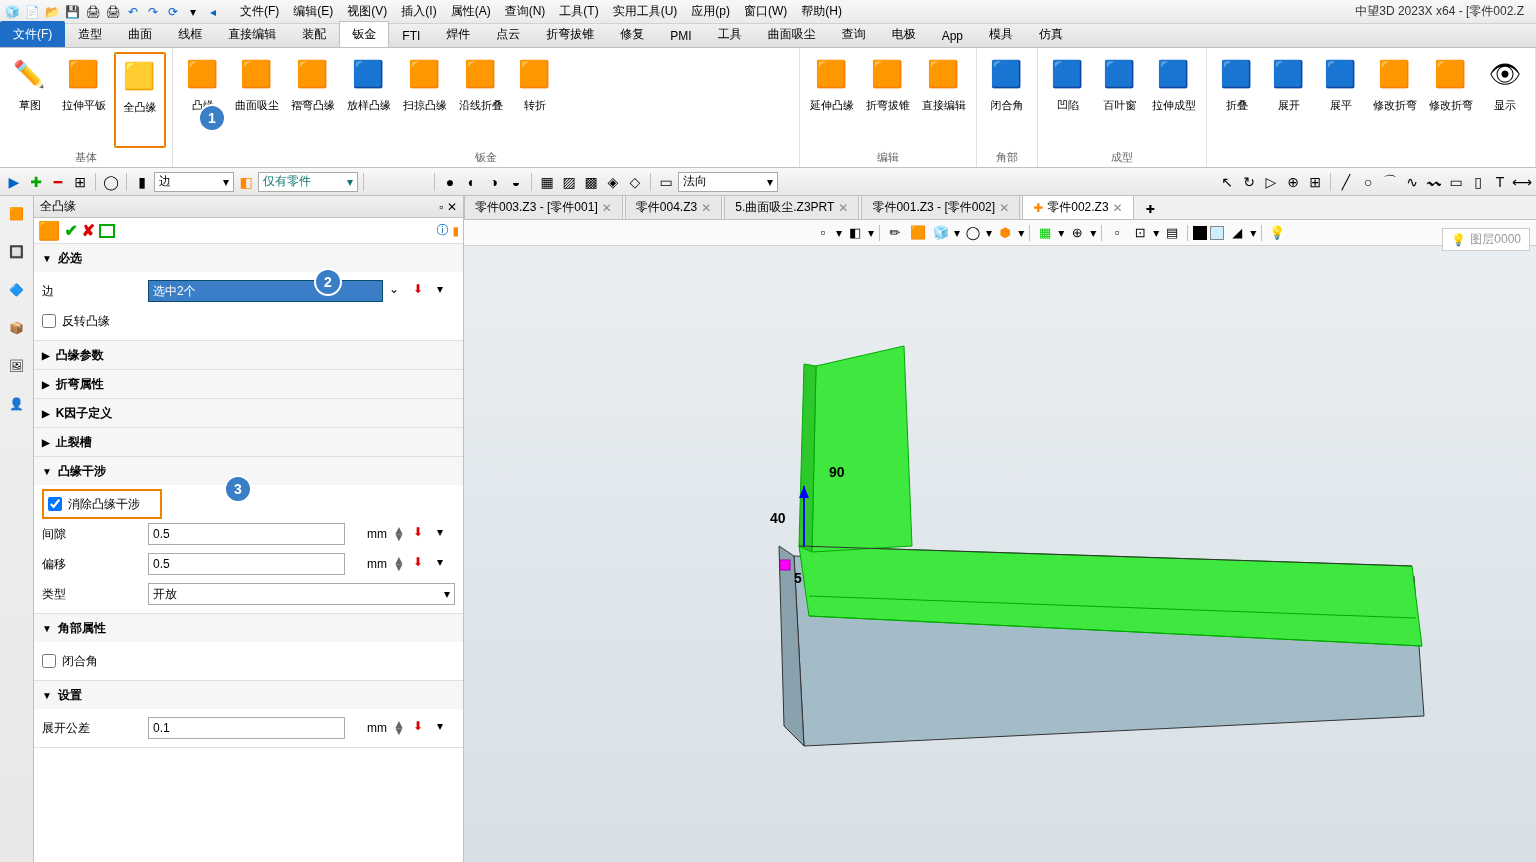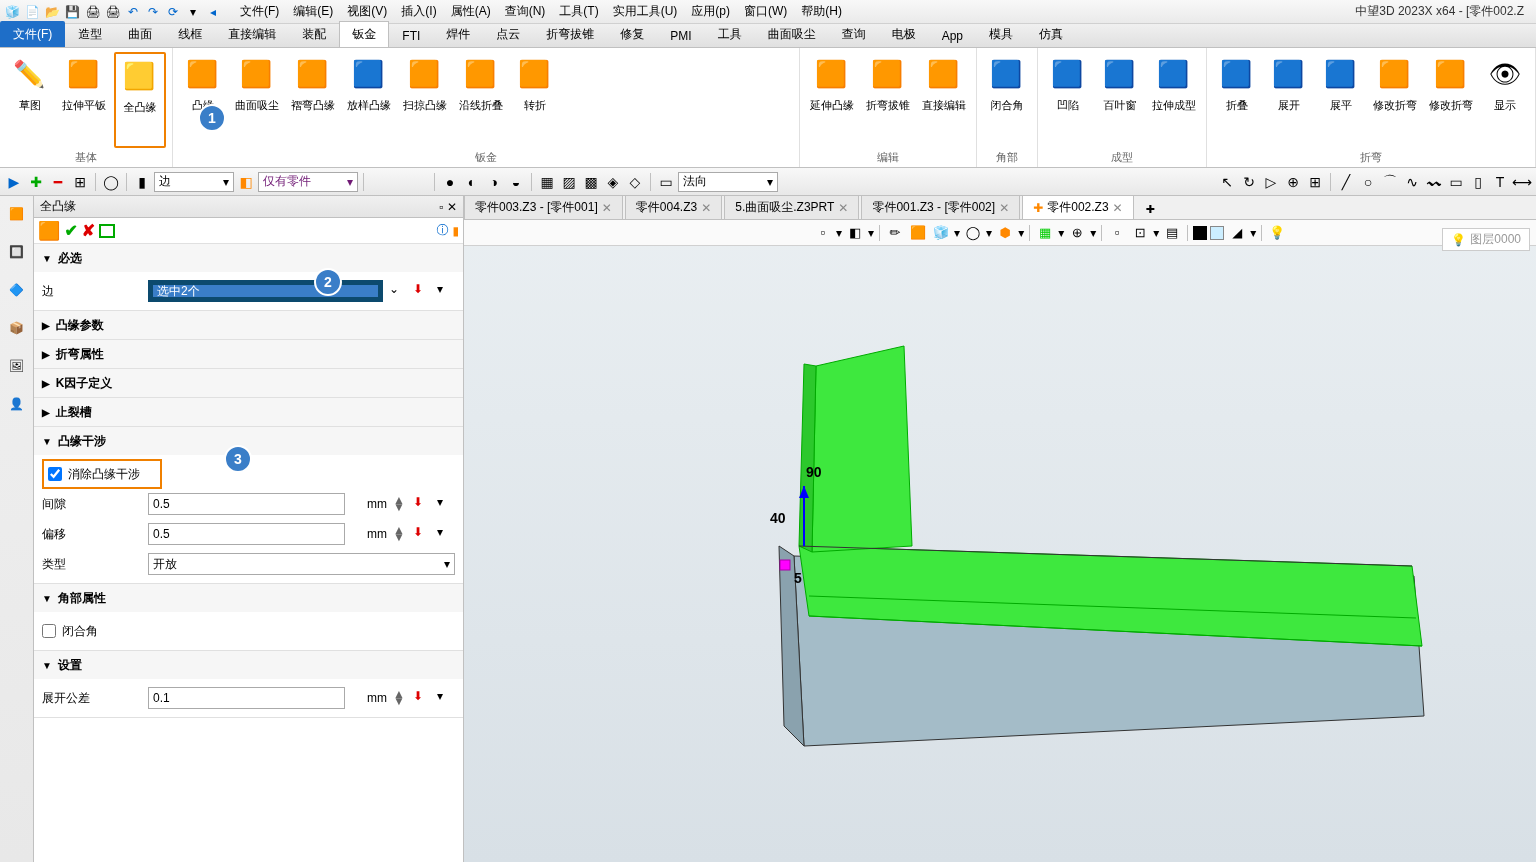--- a/index.html
+++ b/index.html
@@ -37,21 +37,21 @@
 .head-x{color:#d00;font-weight:bold;cursor:pointer;font-size:16px}
 .head-rect{width:16px;height:14px;border:2px solid #0a0;cursor:pointer}
 .sect{border-bottom:1px solid #e0e0e0}
 .sect-head{height:28px;background:#f6f6f6;display:flex;align-items:center;padding:0 8px;cursor:pointer;font-weight:bold}
 .sect-head .tri{margin-right:6px;font-size:10px}
 .sect-body{padding:4px 8px}
 .row{display:flex;align-items:center;height:30px;gap:6px}
 .row-label{width:100px}
 .row-input{flex:1;height:22px;border:1px solid #aaa;padding:0 4px;background:#fff}
 .row-input.selected{border:2px solid #0a0;background:#3a7ec8;color:#fff}
-.row-input.hl{border:5px solid #0c4a6e}
+.row-input.hl{border:1px solid #0c4a6e}
 .unit{width:36px;text-align:right}
 .spin{width:14px;display:flex;flex-direction:column;font-size:7px;line-height:7px;color:#666}
 .extra-icon{width:18px;height:18px;cursor:pointer}
 .chk{width:14px;height:14px}
 .viewport{flex:1;background:linear-gradient(#eaeff2,#d8e0e6);position:relative}
 .doc-tabs{height:24px;background:#f0f0f0;display:flex;align-items:flex-end;border-bottom:1px solid #c0c0c0;overflow:hidden}
 .doc-tab{padding:3px 10px;border:1px solid #c0c0c0;border-bottom:none;background:#e8e8e8;margin-right:2px;display:flex;align-items:center;gap:4px;cursor:pointer;font-size:11px;white-space:nowrap}
 .doc-tab.active{background:#fff}
 .doc-tab .close{color:#888;cursor:pointer}
 .view-toolbar{height:26px;background:#fafafa;border-bottom:1px solid #d0d0d0;display:flex;align-items:center;padding:0 6px;gap:3px;justify-content:flex-start}
@@ -232,40 +232,39 @@
         </div>
       <div class="ribbon-btn">
           <span class="icon">🟧</span>
           <span class="label">修改折弯</span>
         </div>
       <div class="ribbon-btn">
           <span class="icon">👁</span>
           <span class="label">显示</span>
         </div>
     </div>
-    <div class="ribbon-group-label">折弯</div>
   </div>
   <div class="badge" style="left:198px;top:56px">1</div>
 </div>
 
 <div class="toolbar">
   <span class="tb-icon" style="color:#06c">▶</span>
   <span class="tb-icon" style="color:#0a0">✚</span>
   <span class="tb-icon" style="color:#d00">━</span>
   <span class="tb-icon">⊞</span>
   <span class="tb-sep"></span>
   <span class="tb-icon">◯</span>
   <span class="tb-sep"></span>
   <span class="tb-icon">▮</span>
   <div class="tb-combo">
       <span>边</span>
       <span style="margin-left:auto">▾</span>
     </div>
   <span class="tb-icon" style="color:#f80">◧</span>
-  <div class="tb-combo" style="min-width:100px;color:#701a75">
+  <div class="tb-combo" style="min-width:100px;color:#0f766e">
       <span>仅有零件</span>
       <span style="margin-left:auto">▾</span>
     </div>
   <span class="tb-sep"></span>
   <span style="flex:0 0 60px"></span>
   <span class="tb-sep"></span>
   <span class="tb-icon">●</span>
   <span class="tb-icon">◐</span>
   <span class="tb-icon">◑</span>
   <span class="tb-icon">◒</span>
@@ -332,20 +331,24 @@
       <div class="sect-body" style="position:relative">
         <div class="row">
           <span class="row-label">边</span>
           <div style="position:relative;flex:1">
             <input class="row-input selected hl" style="width: 100%;" value="选中2个">
           </div>
           <span class="extra-icon">⌄</span>
           <span class="extra-icon" style="color:#d00">⬇</span>
           <span class="extra-icon">▾</span>
         </div>
+        <div class="row">
+          <input type="checkbox" class="chk" style="">
+          <span>反转凸缘</span>
+        </div>
         <div class="badge" style="left:280px;top:-4px">2</div>
       </div>
     </div>
 
     <div class="sect">
         <div class="sect-head">
           <span class="tri">▶</span>
           <span>凸缘参数</span>
         </div>
       </div>
@@ -519,18 +522,18 @@
         <line x1="345" y1="370" x2="958" y2="400" stroke="#0a0"></line>
         <line x1="345" y1="350" x2="952" y2="372" stroke="#0a0"></line>
 
         <line x1="335" y1="300" x2="948" y2="320" stroke="#333"></line>
 
         <line x1="340" y1="240" x2="340" y2="300" stroke="#00f" stroke-width="2"></line>
         <polygon points="340,240 335,252 345,252" fill="#00f"></polygon>
 
         <rect x="316" y="314" width="10" height="10" fill="#f0f" stroke="#a0a"></rect>
       </svg>
-      <div class="dim" style="left:342px;top:218px">90</div>
+      <div class="dim" style="left:365px;top:218px">90</div>
       <div class="dim" style="left:306px;top:264px">40</div>
       <div class="dim" style="left:330px;top:324px">5</div>
     </div>
   </div>
 </div>
 
 </body></html>

